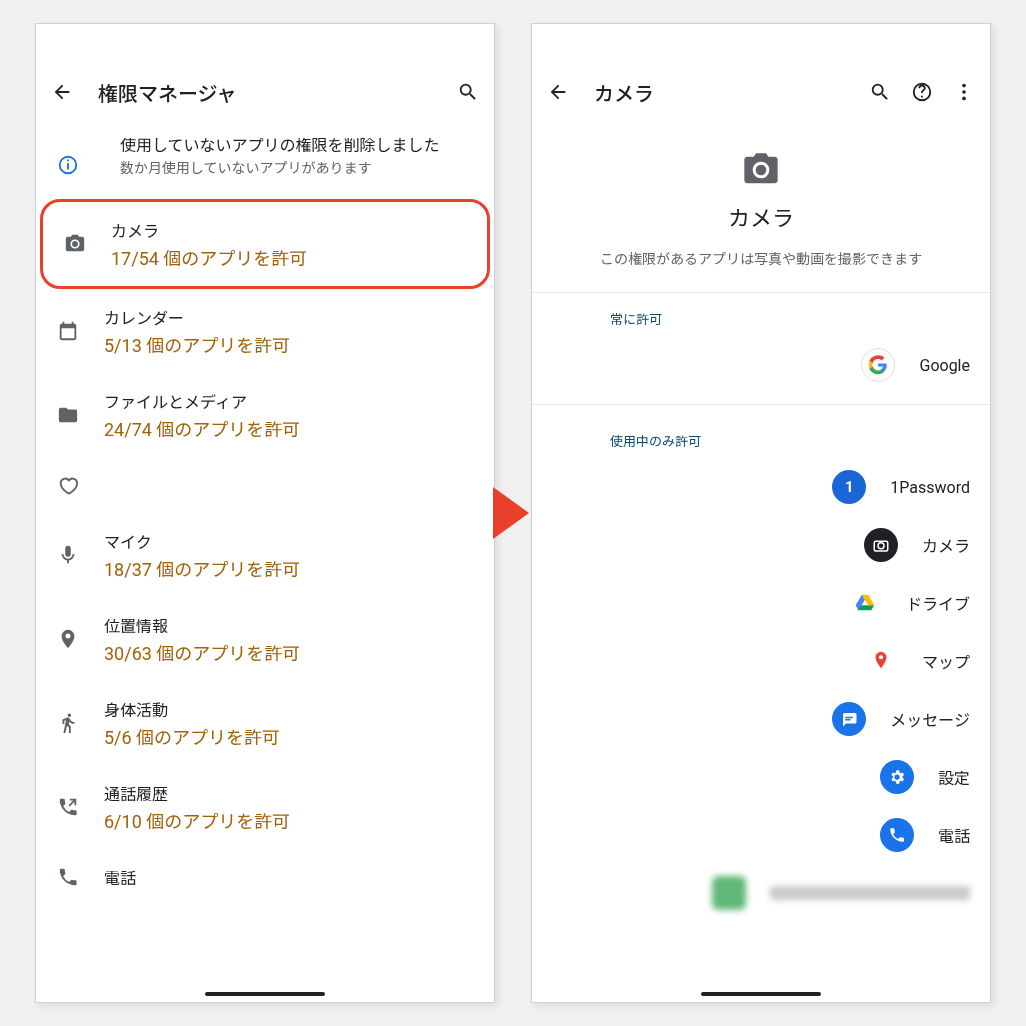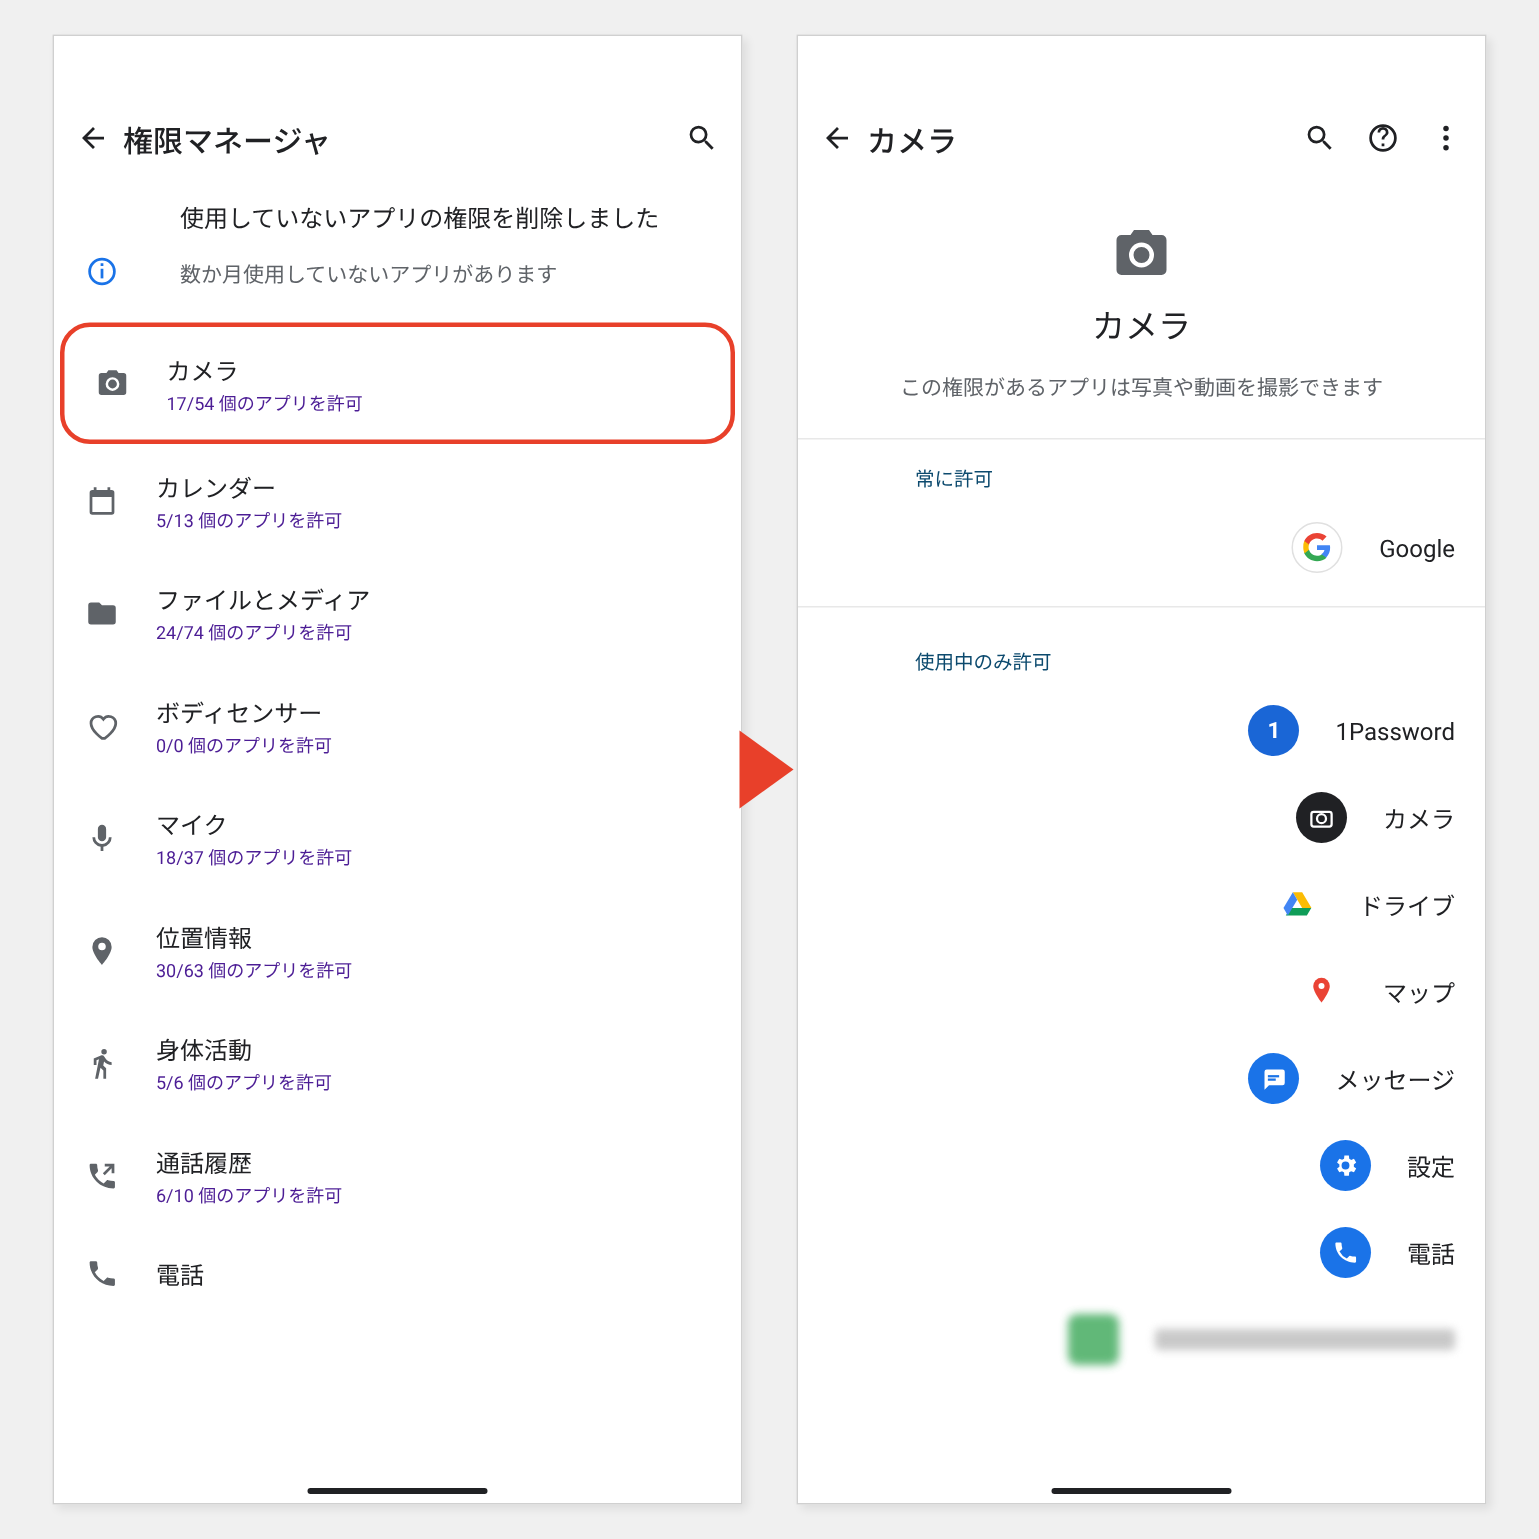--- a/index.html
+++ b/index.html
@@ -21,51 +21,51 @@
     border: 1px solid #d0d0d0;
     box-shadow: 3px 3px 6px rgba(0,0,0,.08);
     position: relative;
     overflow: hidden;
     padding-top: 40px; 
   }
   .header {
     display: flex;
     align-items: center;
     padding: 12px 14px;
-    gap: 8px;
+    gap: 24px;
     height: 56px;
   }
   .header .back { width: 24px; height: 24px; display:flex; align-items:center; justify-content:center; cursor:pointer; }
   .header .title { font-size: 20px; font-weight: 500; color:#202124; flex:1; }
   .header .actions { display:flex; gap: 18px; align-items:center; }
   .header .act { width:24px; height:24px; display:flex; align-items:center; justify-content:center; cursor:pointer; }
   .svg { width: 22px; height: 22px; }
   .svg-lg { width: 40px; height: 40px; }
 
   .info-row {
     display:flex;
     gap: 40px;
     padding: 14px 20px 22px 20px;
     align-items:flex-end;
   }
   .info-icon { width:24px; height:24px; display:flex; align-items:center; justify-content:center; color:#1a73e8; flex-shrink:0; }
   .info-text .t1 { font-size: 16px; color:#202124; line-height:1.45; }
-  .info-text .t2 { font-size: 14px; color:#5f6368; margin-top:16px; }
+  .info-text .t2 { font-size: 14px; color:#5f6368; margin-top:0; }
 
   .perm-list { }
   .perm-row {
     display:flex;
     gap: 24px;
     padding: 16px 20px;
     align-items:center;
     cursor:pointer;
   }
   .perm-icon { width:24px; height:24px; display:flex; align-items:center; justify-content:center; color:#5f6368; flex-shrink:0; }
   .perm-text .p1 { font-size: 16px; color:#202124; }
-  .perm-text .p2 { font-size: 12px; color:#4c1d95; margin-top:2px; }
+  .perm-text .p2 { font-size: 18px; color:#a16207; margin-top:2px; }
   .highlight {
     border: 3px solid #e8402a;
     border-radius: 20px;
     margin: 0 4px;
   }
 
   
   .hero {
     text-align:center;
     padding: 30px 30px 22px 30px;
@@ -184,24 +184,20 @@
         <div class="p2">24/74 個のアプリを許可</div>
       </div>
     </div>
 
     <div class="perm-row">
       <div class="perm-icon">
         <svg class="svg" viewBox="0 0 24 24">
             <path fill="none" stroke="#5f6368" stroke-width="2" d="M12 21s-8-5.5-8-11a5 5 0 019-3 5 5 0 019 3c0 5.5-8 11-8 11z"></path>
           </svg>
       </div>
-      <div class="perm-text">
-        <div class="p1">ボディセンサー</div>
-        <div class="p2">0/0 個のアプリを許可</div>
-      </div>
     </div>
 
     <div class="perm-row">
       <div class="perm-icon">
         <svg class="svg" viewBox="0 0 24 24">
             <path fill="#5f6368" d="M12 14a3 3 0 003-3V5a3 3 0 00-6 0v6a3 3 0 003 3zm5-3a5 5 0 01-10 0H5a7 7 0 006 6.92V21h2v-3.08A7 7 0 0019 11h-2z"></path>
           </svg>
       </div>
       <div class="perm-text">
         <div class="p1">マイク</div>

